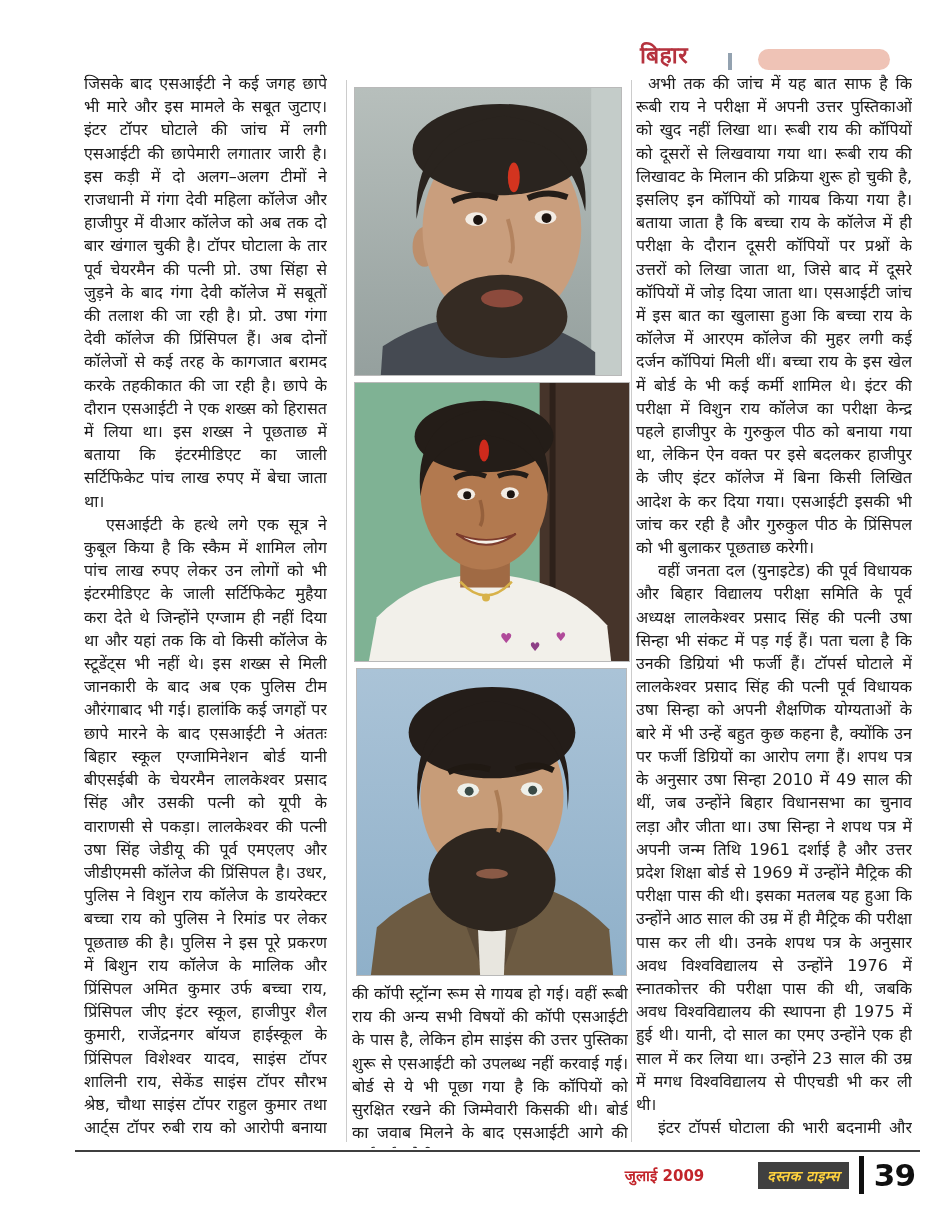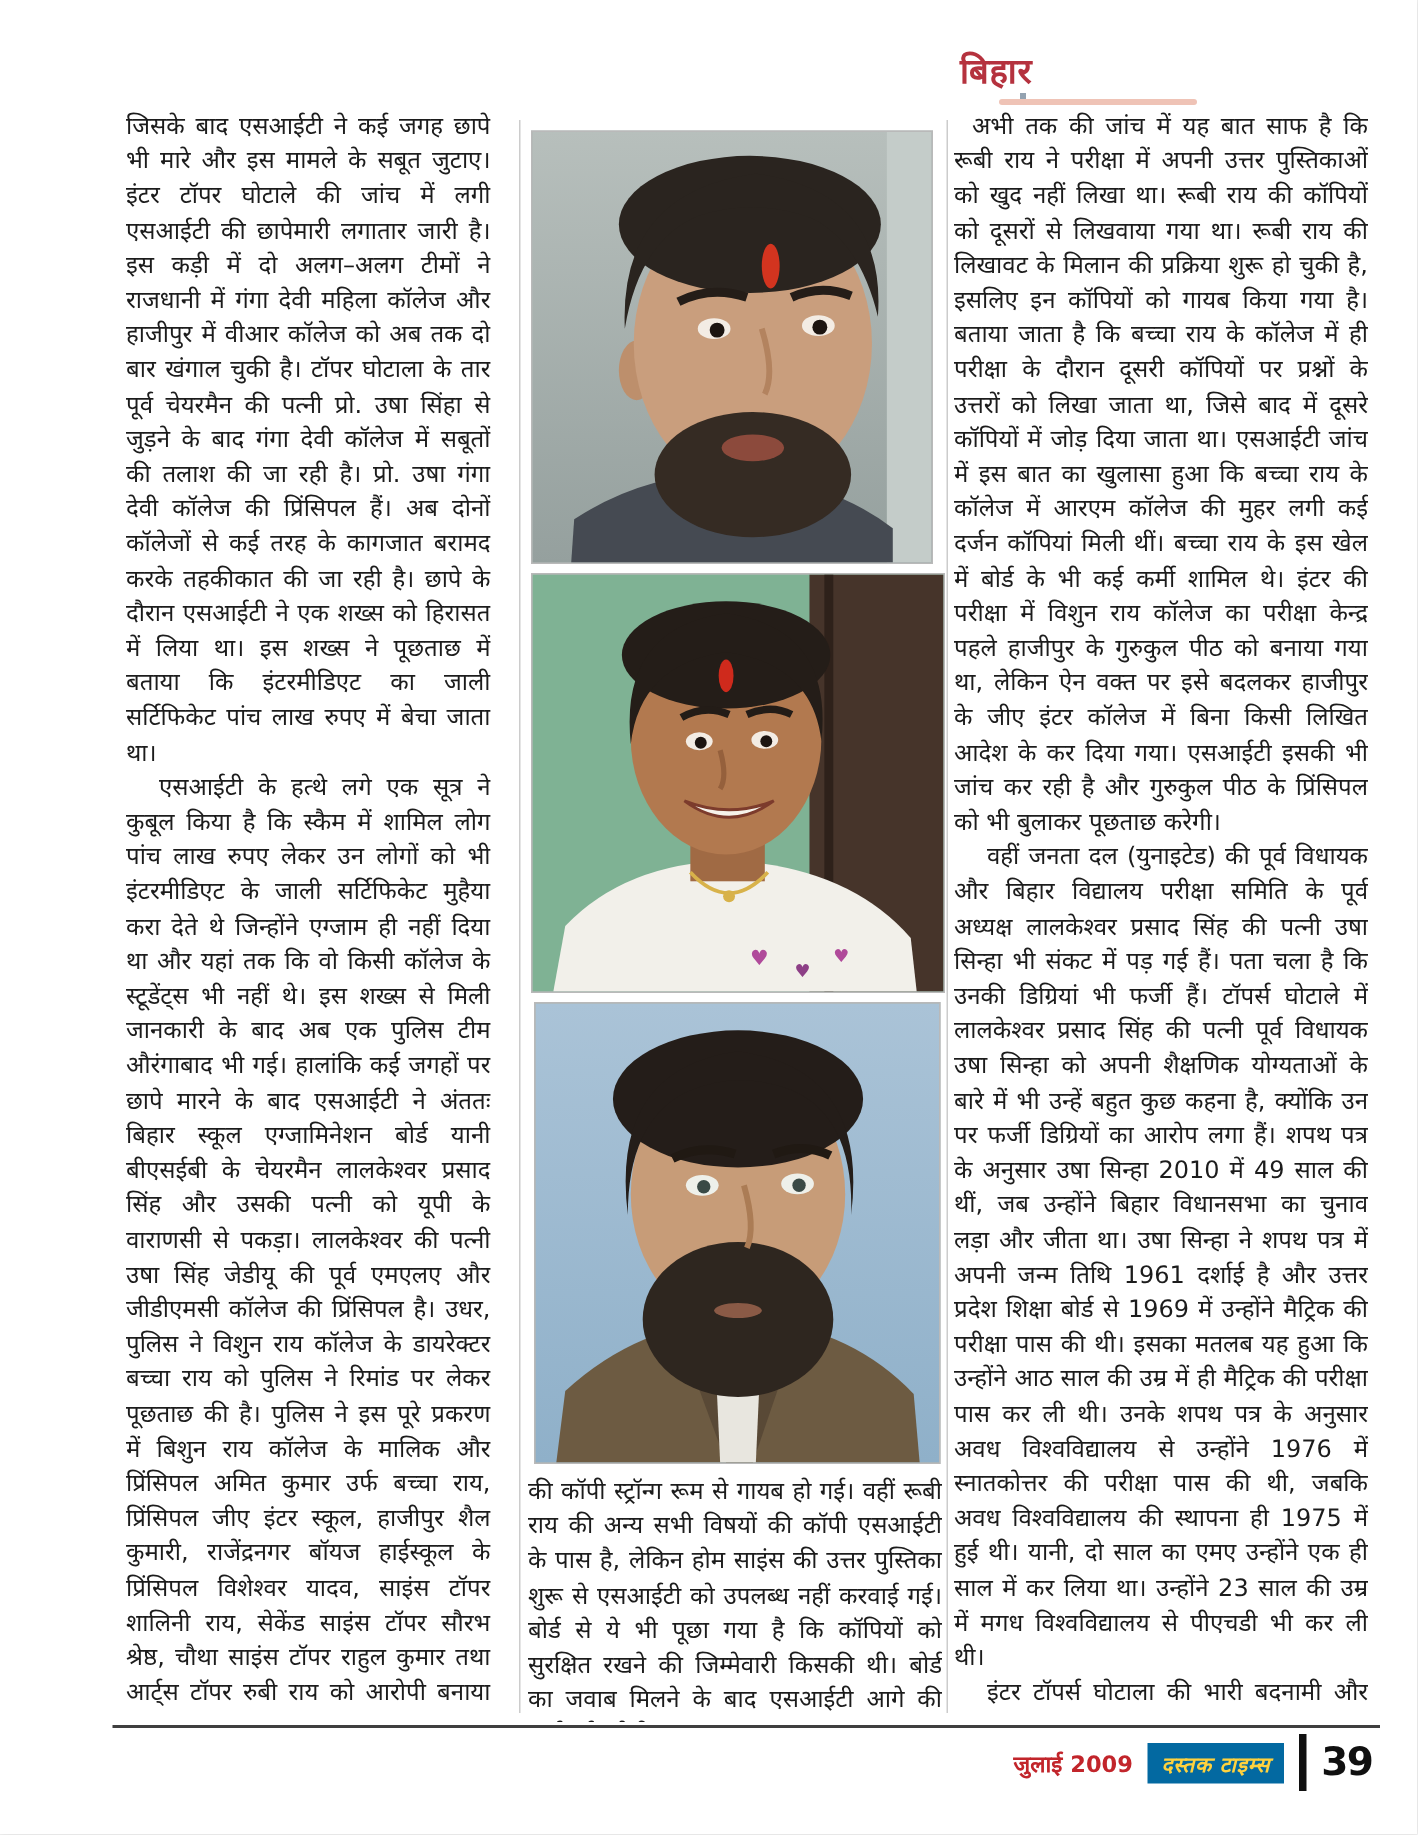--- a/index.html
+++ b/index.html
@@ -2,21 +2,21 @@
 <html><head>
 <meta charset="utf-8">
 <style>
   html,body{margin:0;padding:0;background:#e9e9e9;}
   .page{
     position:relative;width:945px;height:1223px;background:#ffffff;
     font-family:"DejaVu Sans", sans-serif;color:#1b1b1b;overflow:hidden;
     margin:0 auto;box-shadow:0 0 6px rgba(0,0,0,.25);
   }
   
-  .hdr{position:absolute;top:30px;left:640px;width:280px;height:40px;display:flex;align-items:flex-start;flex-direction:column;}
+  .hdr{position:absolute;top:30px;left:640px;width:280px;height:40px;display:flex;align-items:flex-end;}
   .section-label{font-size:23px;font-weight:bold;color:#b5323e;letter-spacing:.5px;}
   .hdr-tick{width:4px;height:17px;background:#93a2b0;margin-left:40px;}
   .hdr-pill{width:132px;height:21px;background:#efc3b6;border-radius:11px;margin-left:26px;}
   
   .vrule{position:absolute;width:1px;background:#cccccc;}
   .vrule-1{left:346px;top:80px;height:1062px;}
   .vrule-2{left:631px;top:80px;height:1062px;}
   
   .col{position:absolute;overflow:hidden;}
   .col-left{left:84px;top:72px;width:243px;height:1066px;}
@@ -28,23 +28,23 @@
   
   .photo{position:absolute;border:1px solid #b9b9b9;box-sizing:border-box;background:#aab4b2;}
   .photo svg{display:block;width:100%;height:100%;}
   .photo-1{left:354px;top:87px;width:268px;height:289px;}
   .photo-2{left:354px;top:382px;width:276px;height:280px;}
   .photo-3{left:356px;top:668px;width:271px;height:308px;}
   
   .footer-rule{position:absolute;left:75px;top:1150px;width:845px;height:2px;background:#3f3f3f;}
   .footer{position:absolute;left:75px;top:1156px;width:840px;display:flex;align-items:center;justify-content:flex-end;gap:10px;}
   .issue{font-size:15px;font-weight:bold;color:#c2252b;}
-  .logo-box{background:#0369a1;color:#ffd23e;font-size:14px;font-weight:bold;font-style:italic;padding:4px 9px;letter-spacing:.5px;}
+  .logo-box{background:#404040;color:#ffd23e;font-size:14px;font-weight:bold;font-style:italic;padding:4px 9px;letter-spacing:.5px;margin-left:44px;}
   .footer-bar{width:5px;height:38px;background:#101010;}
-  .pagenum{font-size:26px;font-weight:bold;color:#101010;letter-spacing:-1px;line-height:38px;}
+  .pagenum{font-size:31px;font-weight:bold;color:#101010;letter-spacing:-1px;line-height:38px;}
 </style>
 </head>
 <body>
 
 <div class="page">
 
   <div class="hdr">
     <span class="section-label">बिहार</span>
     <span class="hdr-tick"></span>
     <span class="hdr-pill"></span>

